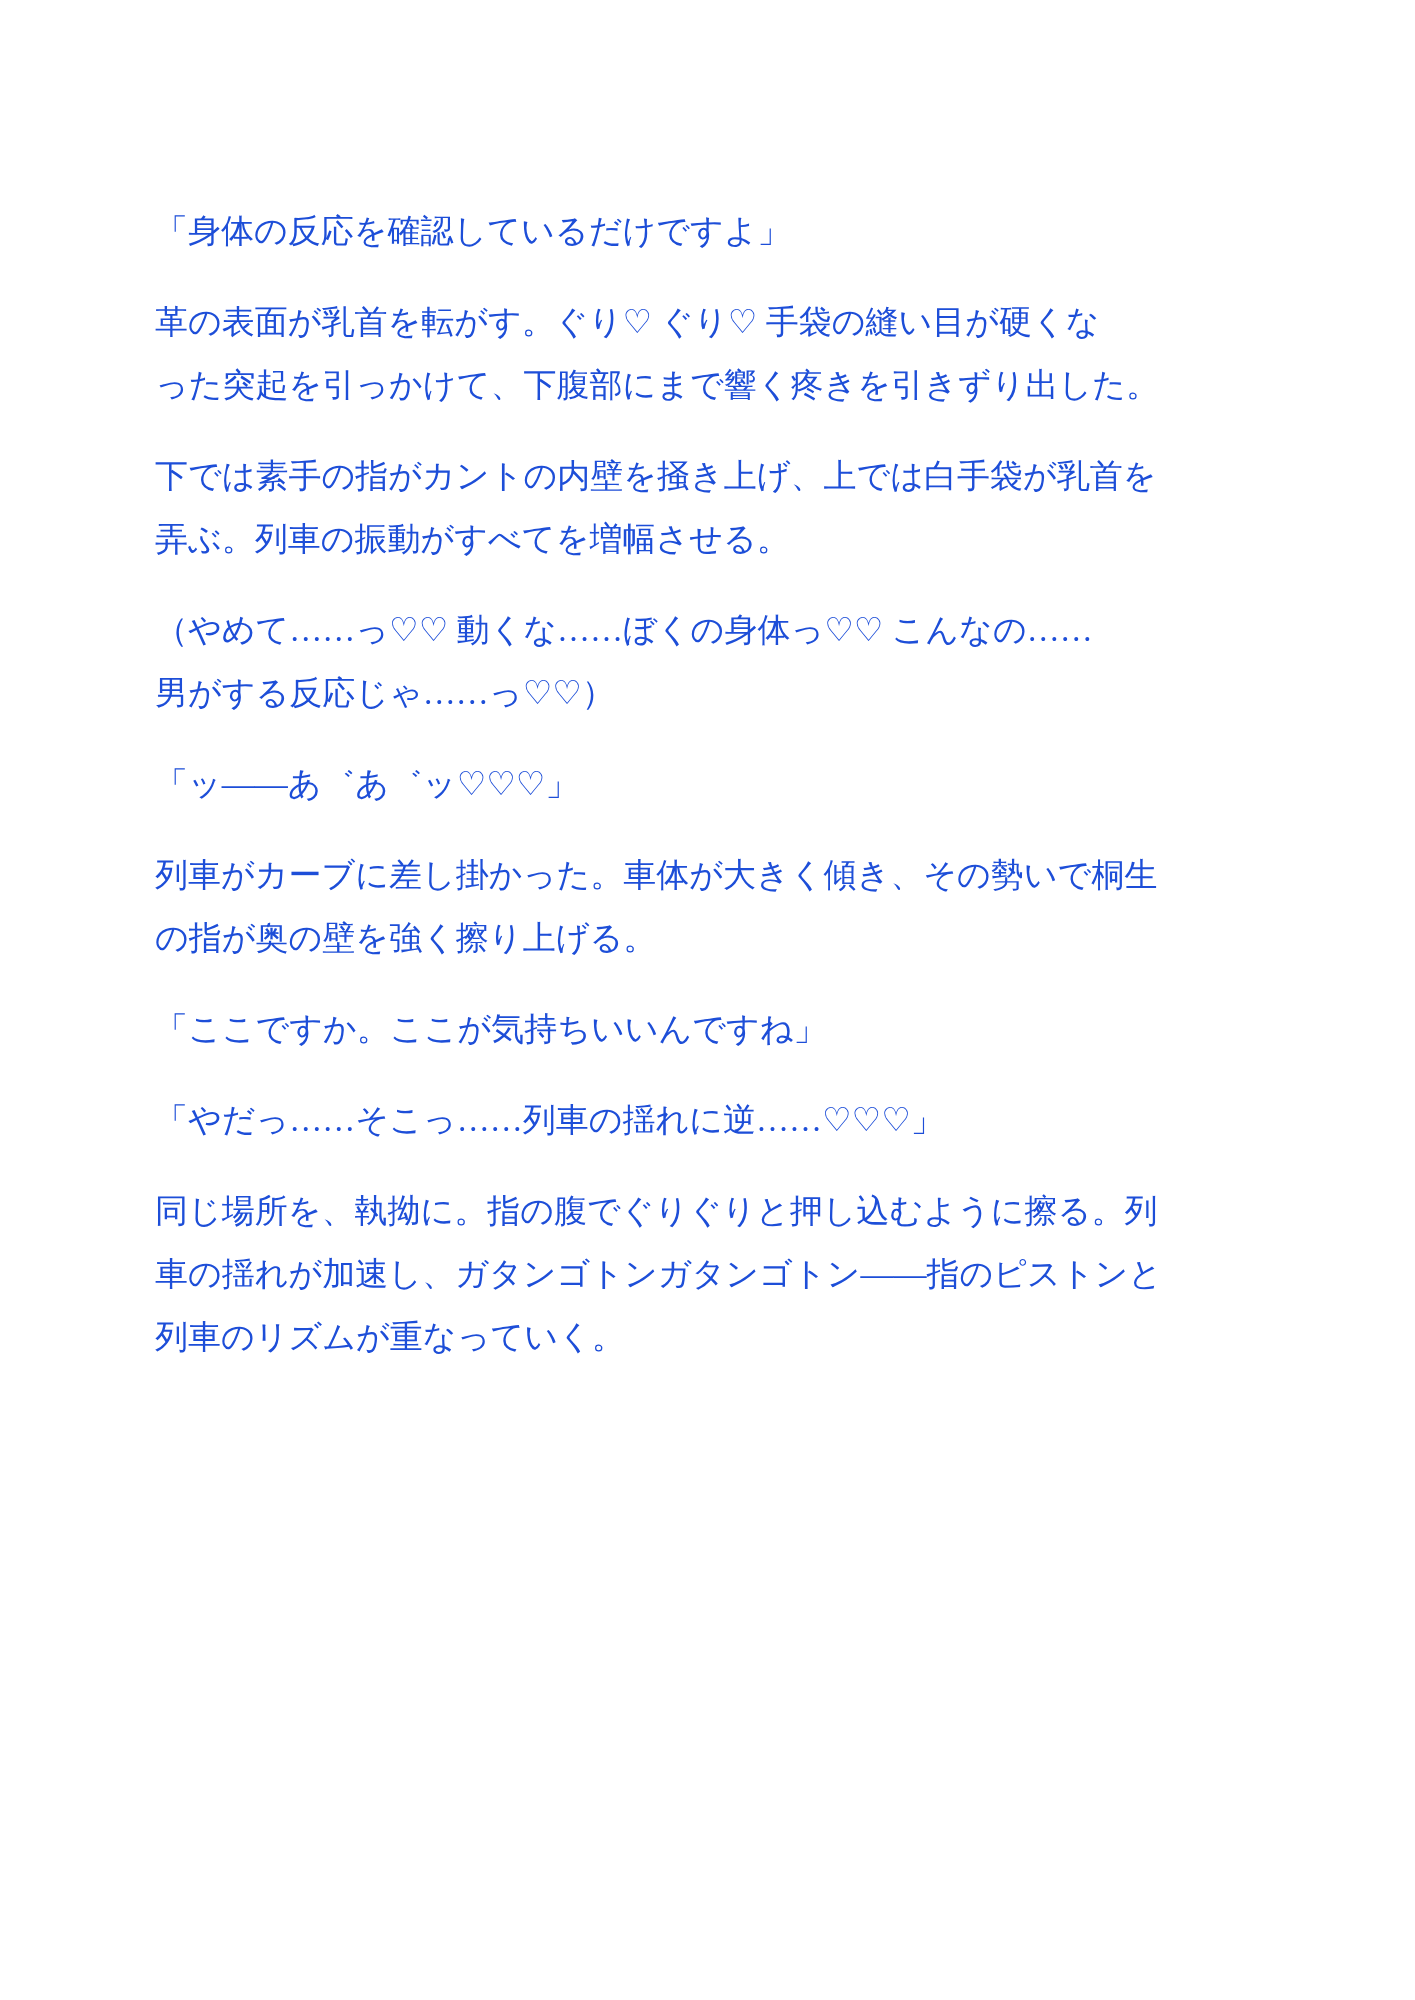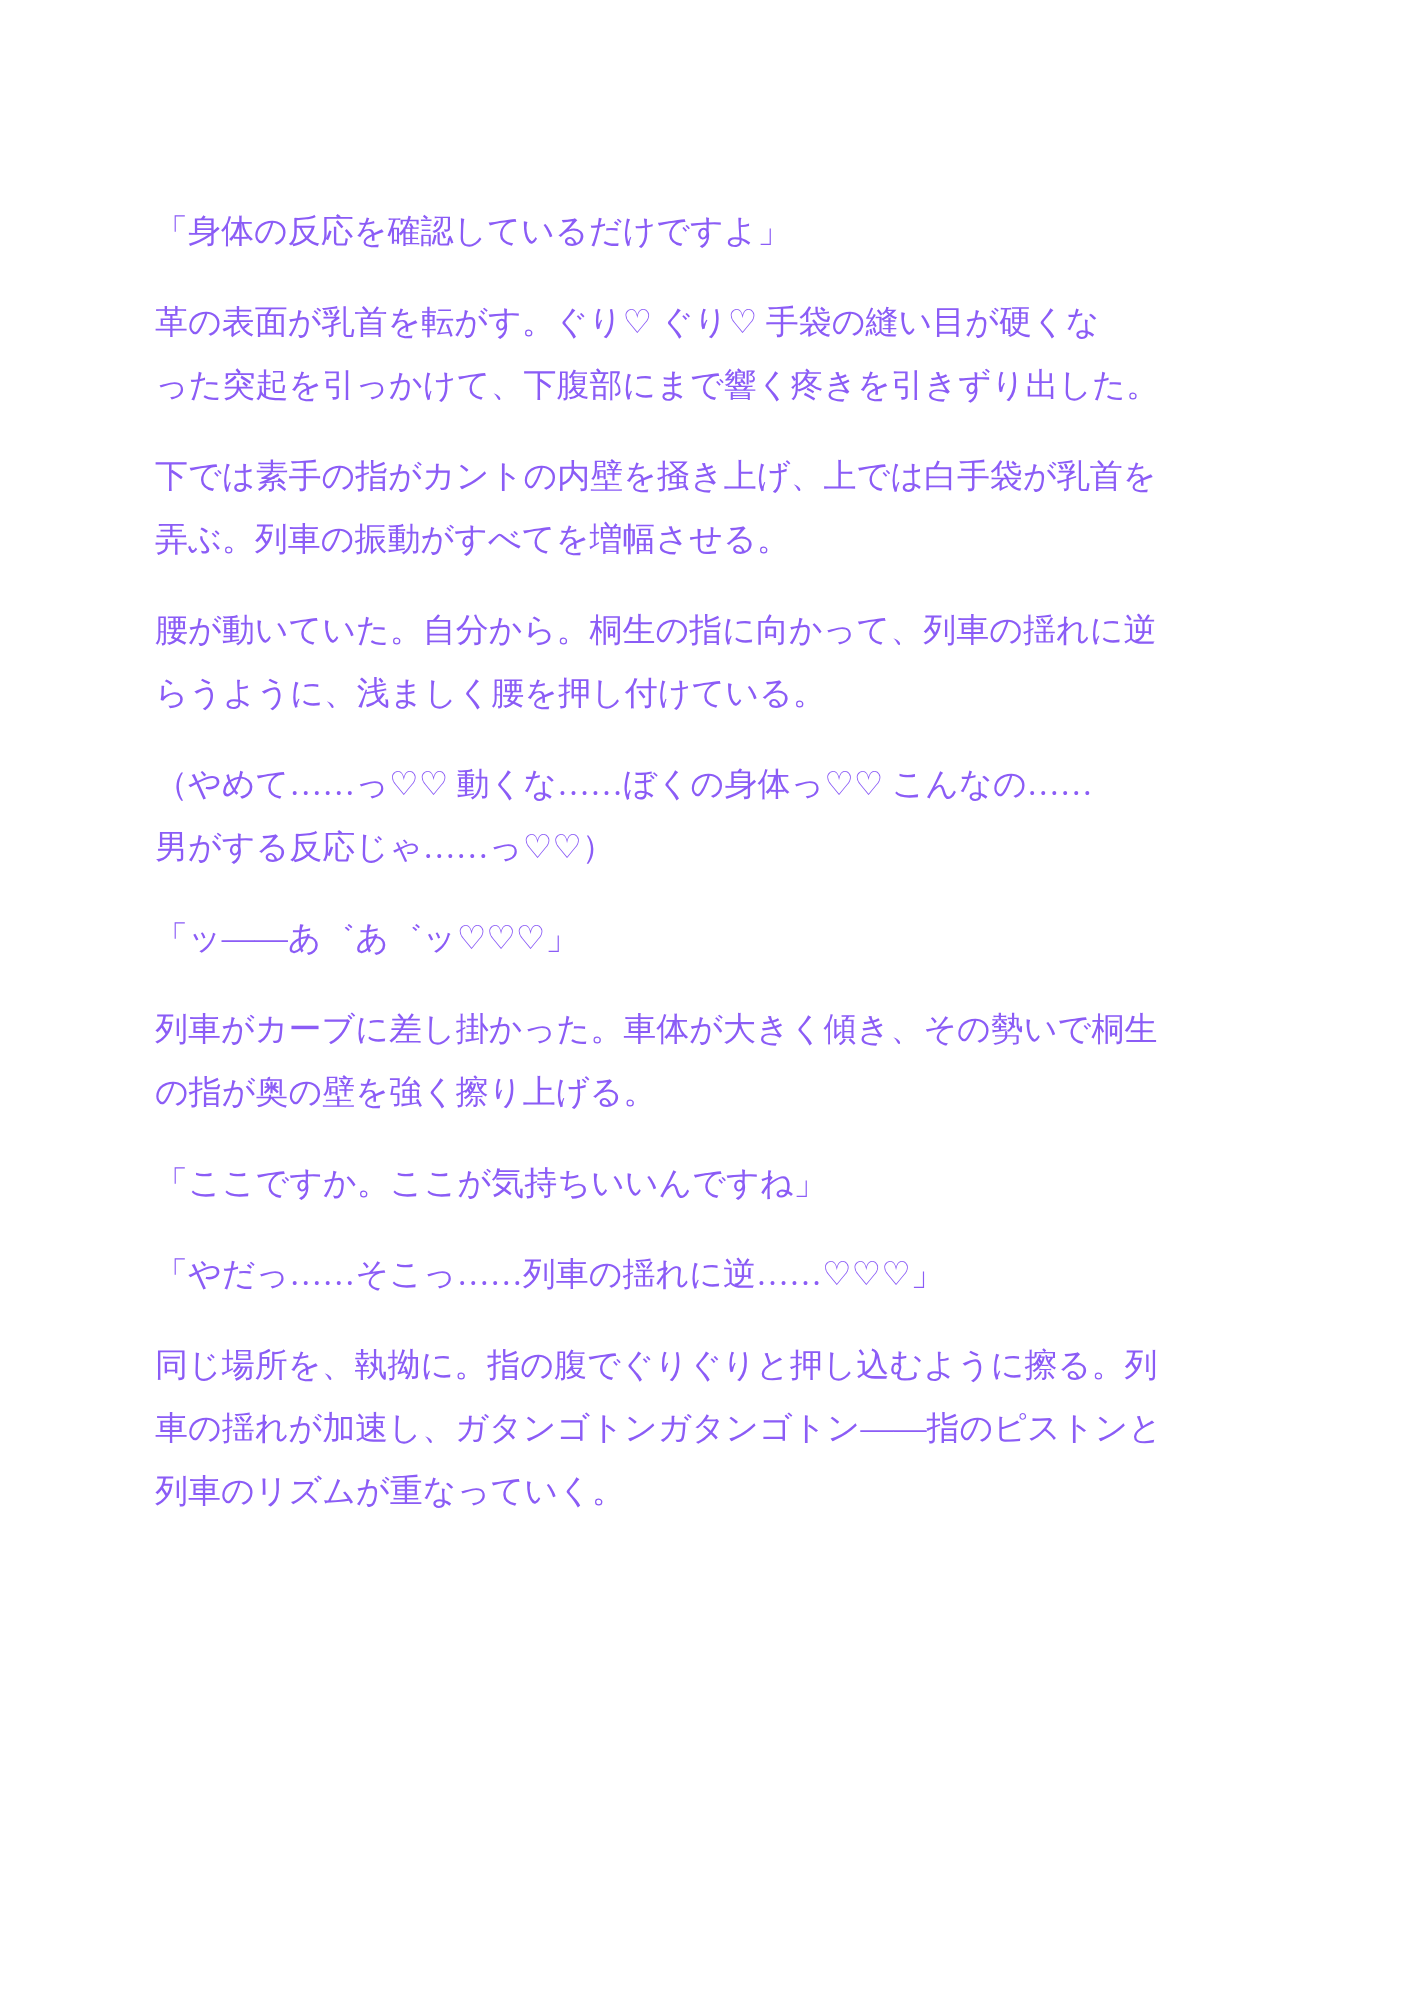--- a/index.html
+++ b/index.html
@@ -9,43 +9,41 @@
   }
   .page {
     position: relative;
     width: 1415px;
     height: 2000px;
     box-sizing: border-box;
     background: #ffffff;
     padding: 200px 250px 0 155px;
     overflow: hidden;
     font-family: "Liberation Serif", "DejaVu Serif", serif;
-    color: #8b5cf6;
+    color: #1d4ed8;
   }
   .page p {
     margin: 0 0 28px 0;
     font-size: 33px;
     line-height: 63px;
     white-space: pre-wrap;
     word-break: break-all;
     text-align: left;
     font-weight: 400;
   }
 </style>
 </head>
 <body>
 
 <div class="page">
   <p>「身体の反応を確認しているだけですよ」</p>
   <p>革の表面が乳首を転がす。ぐり♡ ぐり♡ 手袋の縫い目が硬くな
 った突起を引っかけて、下腹部にまで響く疼きを引きずり出した。</p>
   <p>下では素手の指がカントの内壁を掻き上げ、上では白手袋が乳首を
 弄ぶ。列車の振動がすべてを増幅させる。</p>
-  <p>腰が動いていた。自分から。桐生の指に向かって、列車の揺れに逆
-らうように、浅ましく腰を押し付けている。</p>
   <p>（やめて……っ♡♡ 動くな……ぼくの身体っ♡♡ こんなの……
 男がする反応じゃ……っ♡♡）</p>
   <p>「ッ――あ゛あ゛ッ♡♡♡」</p>
   <p>列車がカーブに差し掛かった。車体が大きく傾き、その勢いで桐生
 の指が奥の壁を強く擦り上げる。</p>
   <p>「ここですか。ここが気持ちいいんですね」</p>
   <p>「やだっ……そこっ……列車の揺れに逆……♡♡♡」</p>
   <p>同じ場所を、執拗に。指の腹でぐりぐりと押し込むように擦る。列
 車の揺れが加速し、ガタンゴトンガタンゴトン――指のピストンと
 列車のリズムが重なっていく。</p>

